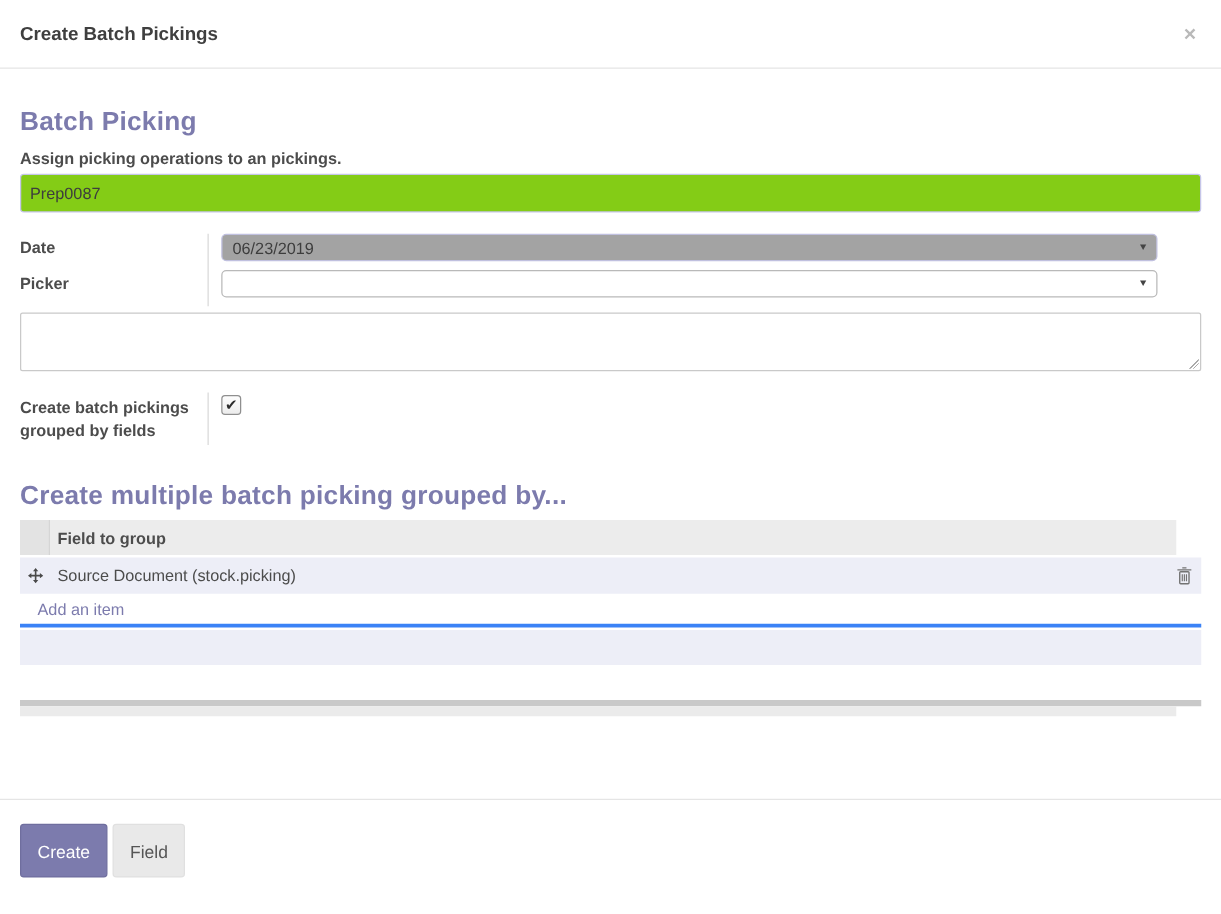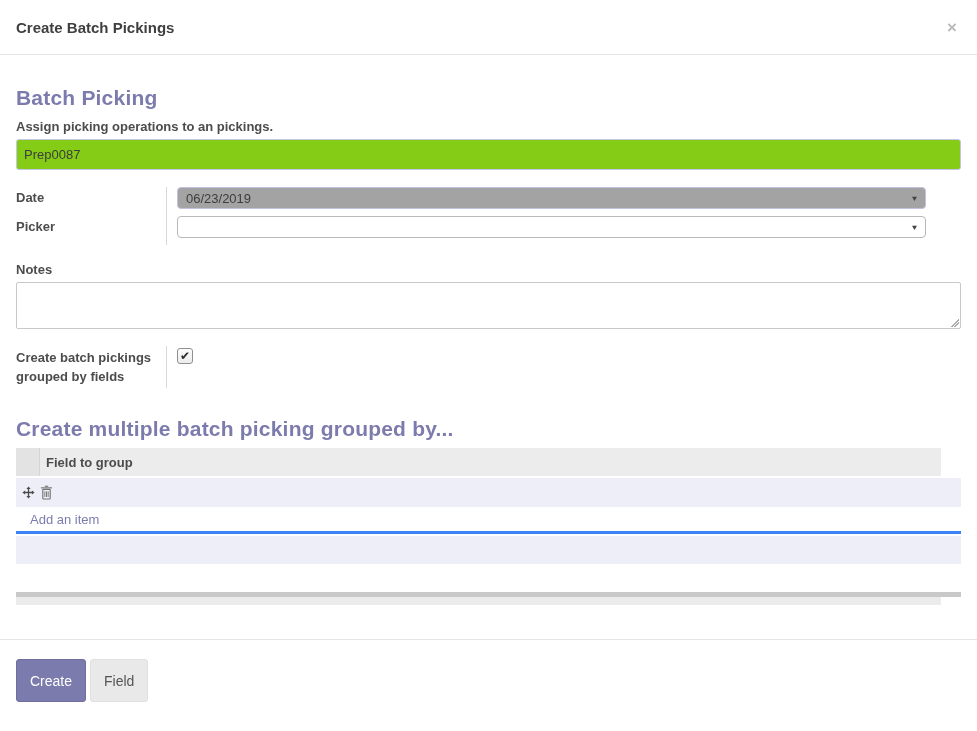--- a/index.html
+++ b/index.html
@@ -134,21 +134,20 @@
     </div>
     <div class="lbl-cell row-h field-label">Picker</div>
     <div class="val-cell row-h">
       <div class="select-box">
         <span class="sel-text"></span>
         <span class="caret">▾</span>
       </div>
     </div>
   </div>
 
-  <div class="field-label notes-label">Notes</div>
   <div class="textarea-wrap">
     <textarea class="notes-area" style=""></textarea>
     <div class="resize-grip"></div>
   </div>
 
   <div class="labeled-grid checkbox-group">
     <div class="lbl-cell field-label">Create batch pickings grouped by fields</div>
     <div class="val-cell">
       <div class="checkbox">
         <span>✔</span>
@@ -167,20 +166,21 @@
     </div>
 
     <div class="gt-row gt-data">
       <div class="handle-col">
         <span class="drag-handle">
           <svg width="13" height="13" viewBox="0 0 16 16">
             <path d="M8 0.5 L10.6 3.8 H8.8 V7.2 H12.2 V5.4 L15.5 8 L12.2 10.6 V8.8 H8.8 V12.2 H10.6 L8 15.5 L5.4 12.2 H7.2 V8.8 H3.8 V10.6 L0.5 8 L3.8 5.4 V7.2 H7.2 V3.8 H5.4 Z" fill="#4a4a4a"></path>
           </svg>
         </span>
       </div>
+      <div class="field-col">Source Document (stock.picking)</div>
       <div class="del-col">
         <button class="trash-btn">
           <svg width="13" height="15" viewBox="0 0 14 16">
             <line x1="1" y1="3" x2="13" y2="3" stroke="#737373" stroke-width="1.2"></line>
             <line x1="5.2" y1="1.3" x2="8.8" y2="1.3" stroke="#737373" stroke-width="1.2"></line>
             <rect x="3" y="4.6" width="8" height="10.4" rx="0.8" fill="none" stroke="#737373" stroke-width="1.2"></rect>
             <line x1="5.2" y1="6.8" x2="5.2" y2="12.8" stroke="#737373" stroke-width="1"></line>
             <line x1="7" y1="6.8" x2="7" y2="12.8" stroke="#737373" stroke-width="1"></line>
             <line x1="8.8" y1="6.8" x2="8.8" y2="12.8" stroke="#737373" stroke-width="1"></line>
           </svg>

